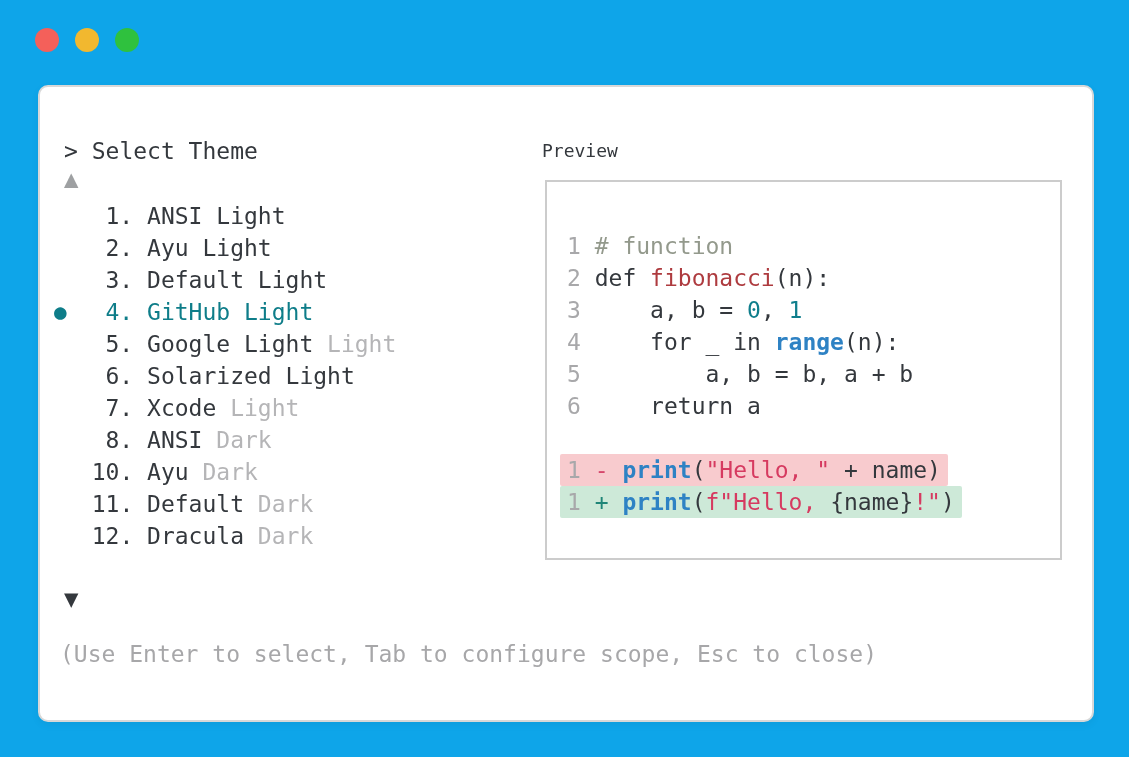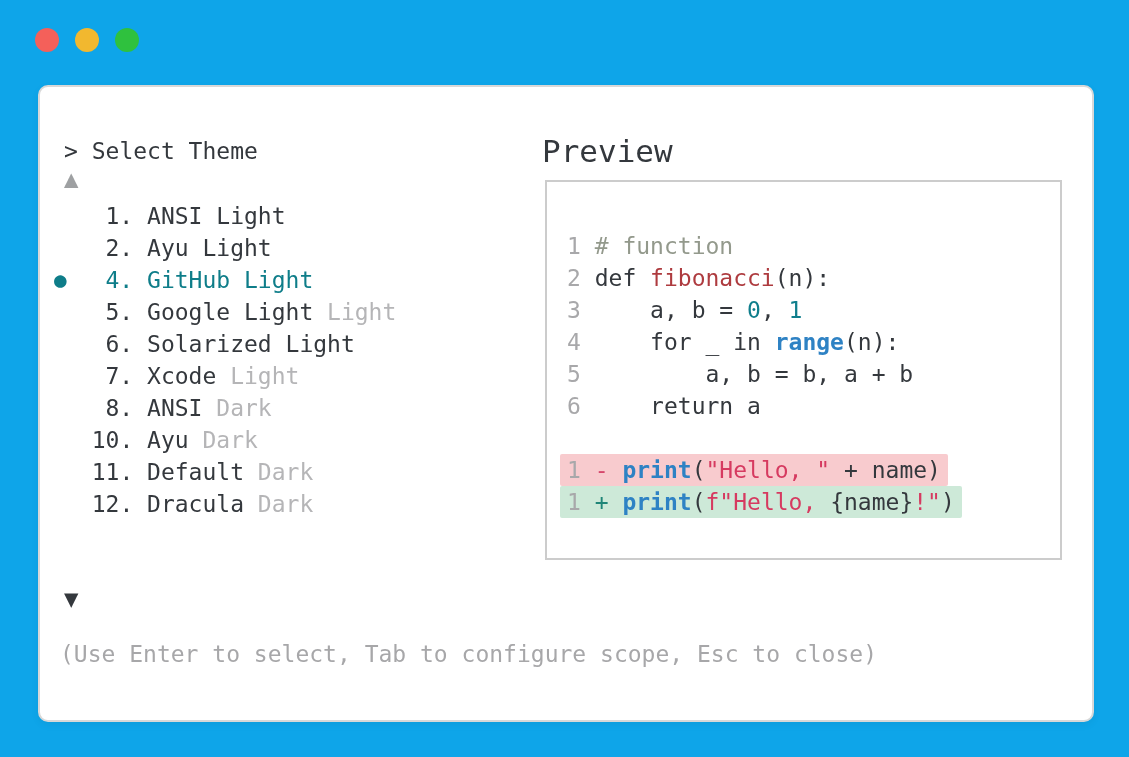--- a/index.html
+++ b/index.html
@@ -12,21 +12,21 @@
   .light.red{background:var(--traffic-red);}
   .light.yellow{background:var(--traffic-yellow);}
   .light.green{background:var(--traffic-green);}
 
   
   .window{position:absolute;left:38px;top:85px;width:1052px;height:633px;
           border:2px solid var(--window-border);border-radius:10px;background:#fff;
           box-shadow:0 3px 8px rgba(0,0,0,0.05);}
 
   .prompt{position:absolute;left:24px;top:48px;font-size:23px;line-height:32px;color:var(--text-primary);}
-  .preview-label{position:absolute;left:502px;top:48px;font-size:31px;line-height:32px;color:var(--text-primary);}
+  .preview-label{position:absolute;left:502px;top:48px;font-size:18px;line-height:32px;color:var(--text-primary);}
 
   .scroll-up{position:absolute;left:24px;top:78px;font-size:24px;line-height:28px;color:var(--arrow-muted);}
   .scroll-down{position:absolute;left:24px;top:498px;font-size:24px;line-height:28px;color:var(--text-primary);}
 
   .theme-list{position:absolute;left:0;top:113px;width:490px;}
   .theme-row{position:relative;height:32px;line-height:32px;font-size:23px;
              padding-left:calc(24px + 2ch);color:var(--text-primary);white-space:nowrap;}
   .theme-row .marker{position:absolute;left:14px;top:0;color:var(--accent);font-size:21px;}
   .tnum{display:inline-block;width:3ch;text-align:right;}
   .tname{margin-left:1ch;}
@@ -67,20 +67,21 @@
 
     <div class="prompt">&gt; Select Theme</div>
 
     <div class="preview-label">Preview</div>
 
     <div class="scroll-up">▲</div>
 
     <div class="theme-list">
         <div class="theme-row"><span class="tnum">1.</span><span class="tname">ANSI Light</span></div>
         <div class="theme-row"><span class="tnum">2.</span><span class="tname">Ayu Light</span></div>
+        <div class="theme-row"><span class="tnum">3.</span><span class="tname">Default Light</span></div>
         <div class="theme-row selected"><span class="marker">●</span><span class="tnum">4.</span><span class="tname">GitHub Light</span></div>
         <div class="theme-row"><span class="tnum">5.</span><span class="tname">Google Light</span><span class="tsuffix">Light</span></div>
         <div class="theme-row"><span class="tnum">6.</span><span class="tname">Solarized Light</span></div>
         <div class="theme-row"><span class="tnum">7.</span><span class="tname">Xcode</span><span class="tsuffix">Light</span></div>
         <div class="theme-row"><span class="tnum">8.</span><span class="tname">ANSI</span><span class="tsuffix">Dark</span></div>
         <div class="theme-row"><span class="tnum">10.</span><span class="tname">Ayu</span><span class="tsuffix">Dark</span></div>
         <div class="theme-row"><span class="tnum">11.</span><span class="tname">Default</span><span class="tsuffix">Dark</span></div>
         <div class="theme-row"><span class="tnum">12.</span><span class="tname">Dracula</span><span class="tsuffix">Dark</span></div>
       </div>
 

